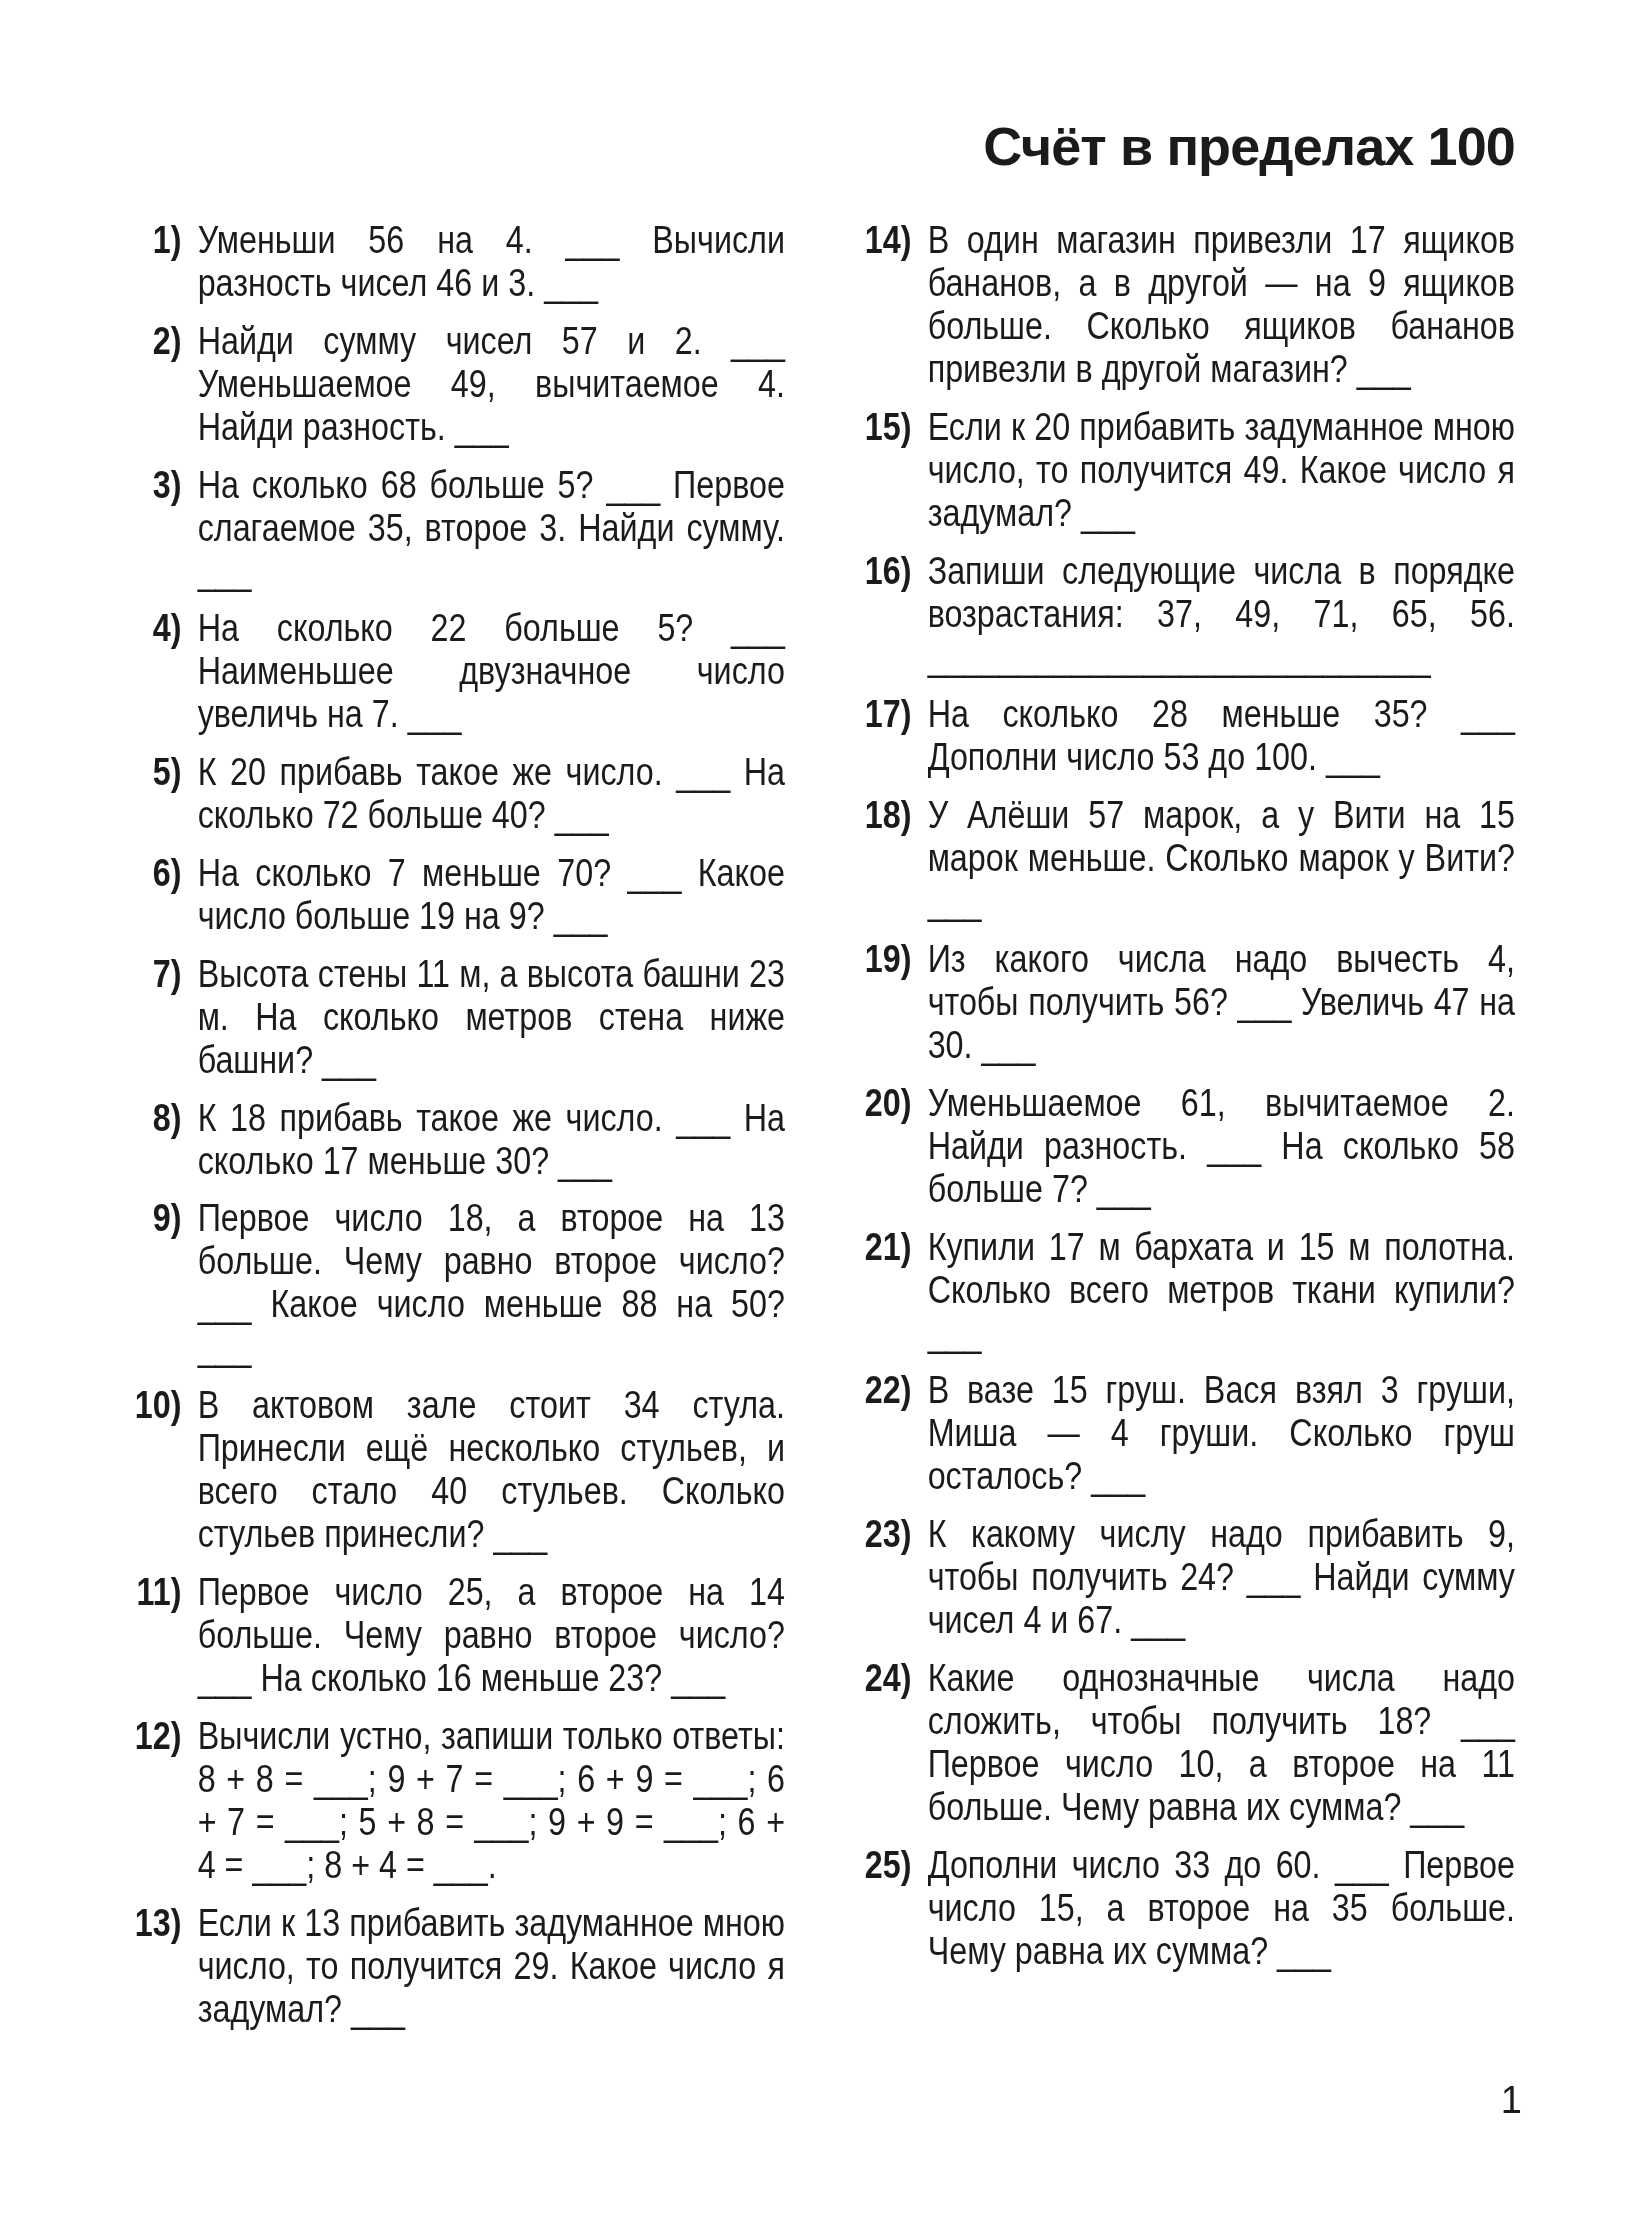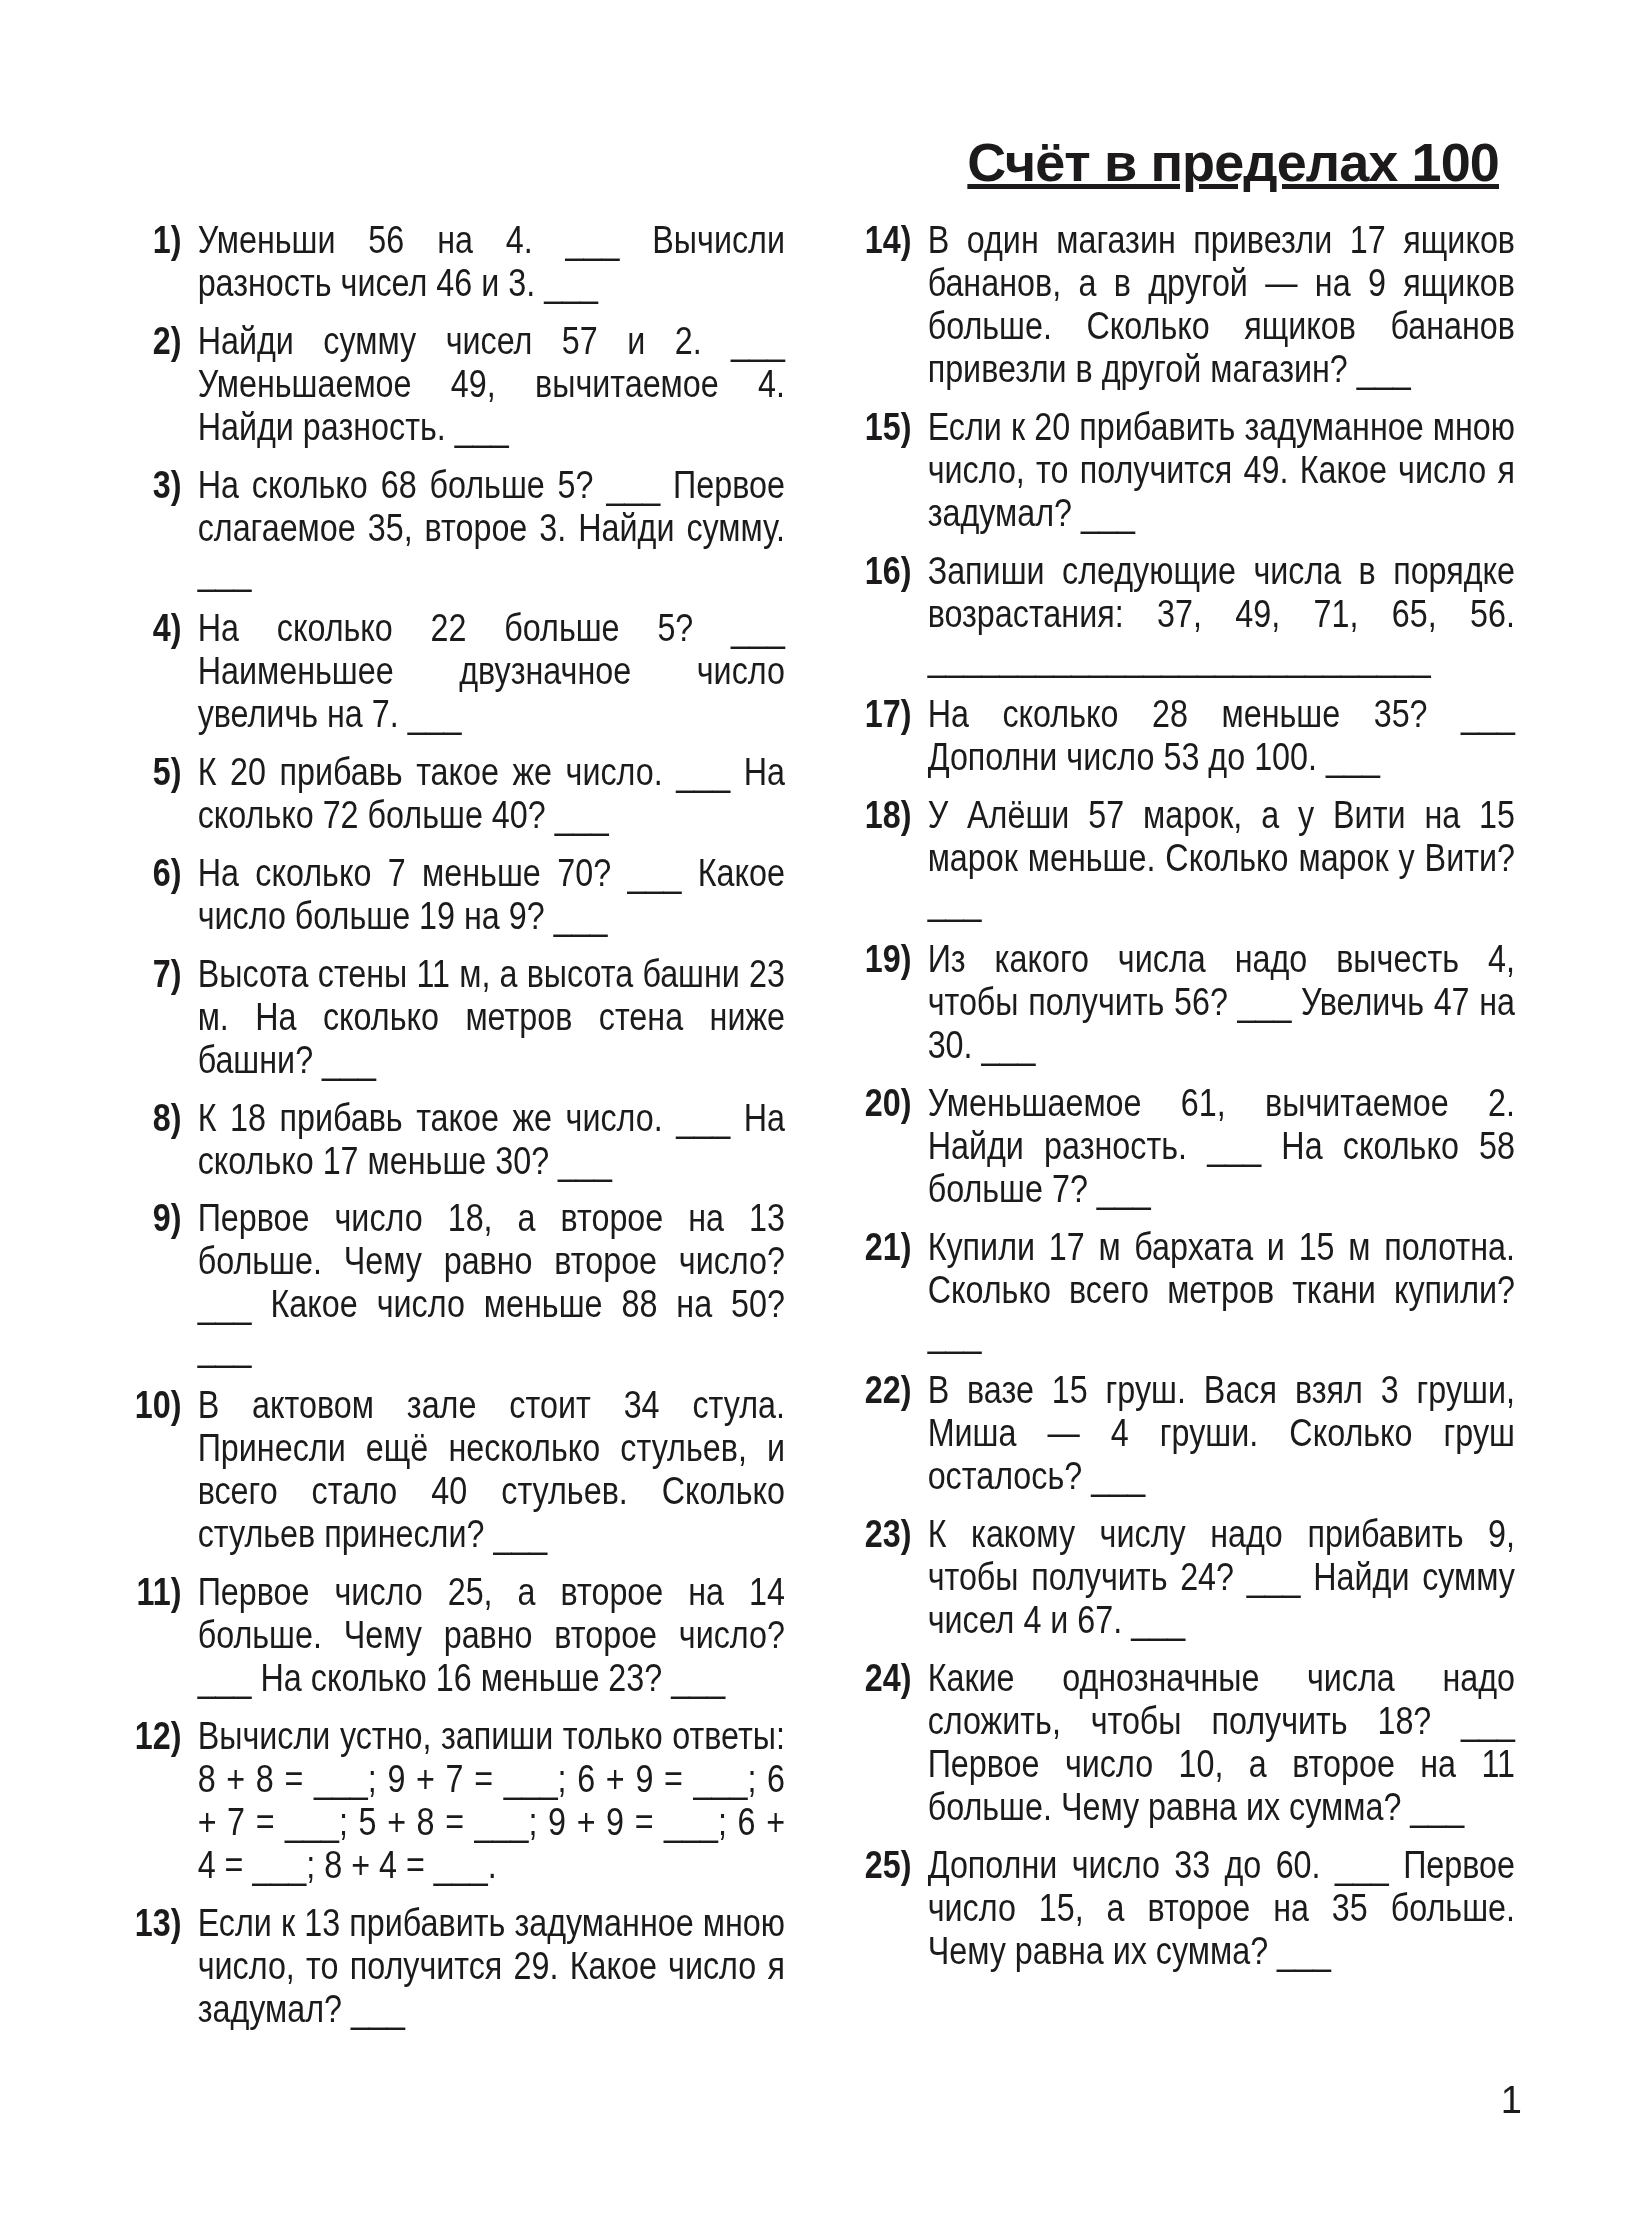--- a/index.html
+++ b/index.html
@@ -17,27 +17,26 @@
   }
   .page {
     position: absolute;
     inset: 0;
     background: #ffffff;
   }
   .title {
     position: absolute;
     top: 116px;
     right: 136px;
-    margin: 16px;
+    margin: 0;
     font-size: 54px;
     line-height: 61px;
     font-weight: 700;
     letter-spacing: -0.9px;
     white-space: nowrap;
-    text-decoration: underline;
   }
   .content {
     position: absolute;
     left: 122px;
     top: 219px;
     display: flex;
     gap: 68px;
   }
   .col {
     width: 662px;

